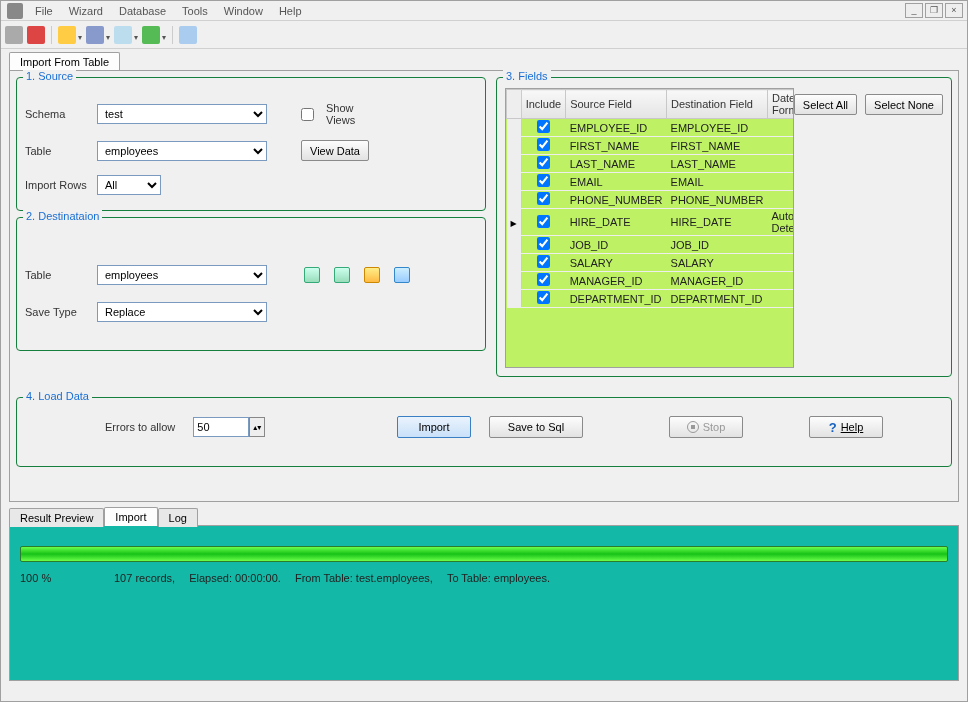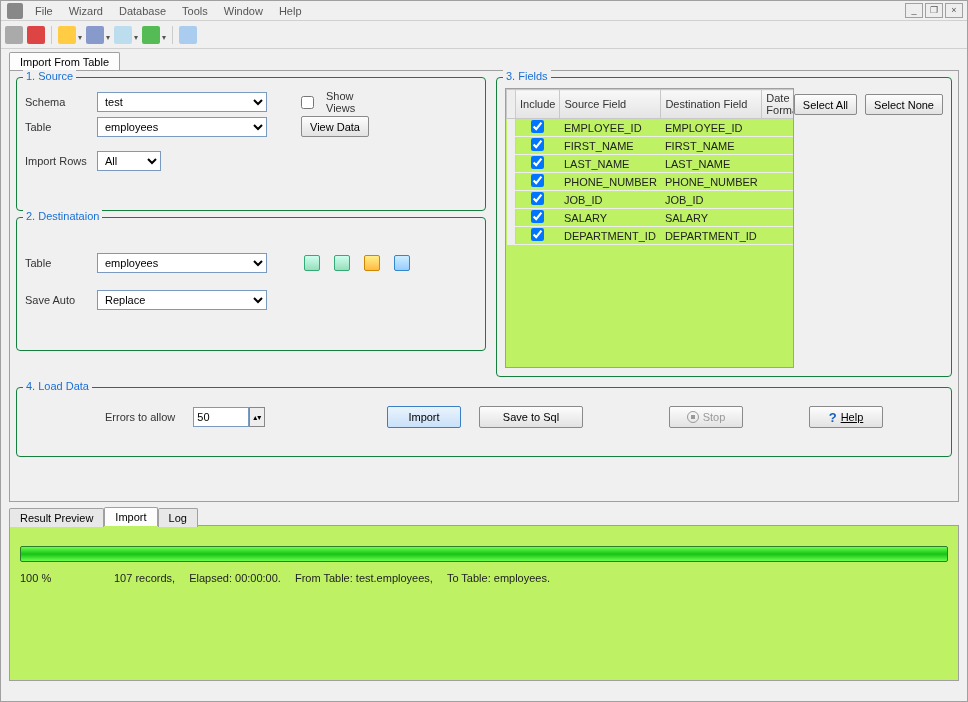--- a/index.html
+++ b/index.html
@@ -16,21 +16,21 @@
 .toolbar .dd { font-size:8px; color:#555; margin-left:-2px; padding-top:6px;}
 .tabrow { display:flex; padding: 2px 4px 0 8px; }
 .tab { background:#f0f0f0; border:1px solid #a0a0a0; border-bottom:none; padding:3px 10px; border-radius:2px 2px 0 0; position:relative; top:1px; background:#fdfdfd;}
 .tab.inactive { background:#e8e8e8; top:2px; border-bottom:1px solid #a0a0a0;}
 .main-panel { margin: 0 8px; border:1px solid #a0a0a0; background:#f0f0f0; height: 432px; padding:6px; position:relative;}
 .cols { display:flex; gap:10px; height: 310px;}
 .leftcol { width: 470px; display:flex; flex-direction:column; gap:6px;}
 .rightcol { flex:1; }
 .groupbox { border:1px solid #15803d; border-radius:4px; padding:10px 8px 8px 8px; position:relative; background:#f0f0f0;}
 .groupbox .legend { position:absolute; top:-8px; left:6px; background:#f0f0f0; color:#1a6fd4; padding:0 3px; font-size:11px;}
-.row { display:flex; align-items:center; margin:2px 0; gap:8px;}
+.row { display:flex; align-items:center; margin:14px 0; gap:8px;}
 .row label { width: 64px; color:#333; }
 select, input[type=text] { border:1px solid #7a9ac0; background:#fff; font-size:11px; height:20px; padding:1px 3px; }
 select { appearance:auto; }
 .wide { width: 170px; }
 .narrow { width: 64px; }
 .btn { border:1px solid #8a8a8a; background:linear-gradient(#fdfdfd,#e2e2e2); padding:2px 10px; height:22px; border-radius:2px; cursor:default; display:inline-flex; align-items:center; gap:4px;}
 .btn.small{ padding:2px 8px; height:21px;}
 .chk { display:inline-flex; align-items:center; gap:12px;}
 .iconbtn { width:22px; height:22px; border:1px solid transparent; display:inline-flex; align-items:center; justify-content:center;}
 .iconbtn span{ width:16px; height:16px; display:inline-block; border:1px solid #3a7; background:linear-gradient(#cfe,#9db); border-radius:2px; position:relative;}
@@ -38,35 +38,35 @@
 .iconbtn.blue span{ border:1px solid #38c; background:linear-gradient(#cef,#9cf);}
 .fieldsbox { height: 300px; display:flex; flex-direction:row;}
 .grid { flex:1; border:1px solid #a0a0a0; background:#bef264; overflow:auto; position:relative;}
 .grid table { border-collapse:collapse; width:100%; }
 .grid th { background:linear-gradient(#f8f8f8,#e4e4e4); border:1px solid #c8c8c8; text-align:left; padding:2px 4px; font-weight:normal; color:#333; position:sticky; top:0;}
 .grid td { border-bottom:1px solid #eee; padding:1px 4px; height:17px; color:#222;}
 .grid .indcell{ width:12px; background:#eee; border-right:1px solid #ccc;}
 .grid .indcell.cur::before{content:'▶'; font-size:8px; color:#000;}
 .grid input[type=checkbox]{ width:13px;height:13px;}
 .btnrow { margin-top:6px; display:flex; gap:8px;}
-.loadbox { }
+.loadbox { margin-top:10px;}
 .loadrow { display:flex; align-items:center; padding:8px 60px 8px 80px; gap:18px;}
 .loadrow .lbl { color:#333;}
 .spin { display:inline-flex; align-items:center;}
 .spin input{ width:56px; text-align:left; height:20px;}
 .spin .spbtn{ width:16px; height:20px; border:1px solid #888; background:#eee; font-size:8px; display:flex; flex-direction:column; justify-content:center; align-items:center;}
 .loadrow .spacer{ flex:1;}
 .btn.primary{ border:1px solid #3a7fc4; background:linear-gradient(#eaf3fd,#c9e1f9);}
 .btn.disabled{ color:#999;}
 .btn .qicon{ color:#1560c0; font-weight:bold; font-size:13px;}
 .btn .sicon{ width:12px;height:12px; border:1.5px solid #999; border-radius:50%; display:inline-block; position:relative;}
 .btn .sicon::after{content:'';position:absolute;left:3px;top:3px;width:4px;height:4px;background:#999;}
 .bottom-tabs { display:flex; margin:4px 8px 0 8px;}
 .bottom-tabs .tab{ border-bottom:none;}
-.bottom-panel { margin:0 8px 8px 8px; border:1px solid #a0a0a0; background:#bef264; height:156px; padding:20px 10px 6px 10px;}
+.bottom-panel { margin:0 8px 8px 8px; border:1px solid #a0a0a0; background:#14b8a6; height:156px; padding:20px 10px 6px 10px;}
 .progress { height:16px; border:1px solid #2a7d2a; background:linear-gradient(#6aff4a,#17c217,#6aff4a); border-radius:2px; margin-bottom:10px;}
 .status { color:#222; display:flex; gap:14px; font-size:11px;}
 </style>
 </head>
 <body>
 
 <div class="window">
   <div class="menubar">
     <span class="app-icon"></span>
     <span class="menu-item">File</span>
@@ -142,21 +142,21 @@
                 <span></span>
               </span>
             <span class="iconbtn orange">
                 <span></span>
               </span>
             <span class="iconbtn blue">
                 <span></span>
               </span>
           </div>
           <div class="row" style="margin-top:16px">
-            <label>Save Auto</label>
+            <label>Save Type</label>
             <select class="wide"><option>Replace</option></select>
           </div>
         </div>
       </div>
 
       <div class="rightcol">
         <div class="groupbox fieldsbox">
           <span class="legend">3. Fields</span>
           <div class="grid">
             <table>
@@ -191,38 +191,62 @@
                     <td class="indcell"></td>
                     <td style="text-align:center"><input type="checkbox" checked="" style=""></td>
                     <td>LAST_NAME</td>
                     <td>LAST_NAME</td>
                     <td></td>
                     <td></td>
                   </tr>
                   <tr>
                     <td class="indcell"></td>
                     <td style="text-align:center"><input type="checkbox" checked="" style=""></td>
+                    <td>EMAIL</td>
+                    <td>EMAIL</td>
+                    <td></td>
+                    <td></td>
+                  </tr>
+                  <tr>
+                    <td class="indcell"></td>
+                    <td style="text-align:center"><input type="checkbox" checked="" style=""></td>
                     <td>PHONE_NUMBER</td>
                     <td>PHONE_NUMBER</td>
                     <td></td>
                     <td></td>
                   </tr>
                   <tr>
+                    <td class="indcell cur"></td>
+                    <td style="text-align:center"><input type="checkbox" checked="" style=""></td>
+                    <td>HIRE_DATE</td>
+                    <td>HIRE_DATE</td>
+                    <td>Auto Detect</td>
+                    <td></td>
+                  </tr>
+                  <tr>
                     <td class="indcell"></td>
                     <td style="text-align:center"><input type="checkbox" checked="" style=""></td>
                     <td>JOB_ID</td>
                     <td>JOB_ID</td>
                     <td></td>
                     <td></td>
                   </tr>
                   <tr>
                     <td class="indcell"></td>
                     <td style="text-align:center"><input type="checkbox" checked="" style=""></td>
                     <td>SALARY</td>
                     <td>SALARY</td>
+                    <td></td>
+                    <td></td>
+                  </tr>
+                  <tr>
+                    <td class="indcell"></td>
+                    <td style="text-align:center"><input type="checkbox" checked="" style=""></td>
+                    <td>MANAGER_ID</td>
+                    <td>MANAGER_ID</td>
                     <td></td>
                     <td></td>
                   </tr>
                   <tr>
                     <td class="indcell"></td>
                     <td style="text-align:center"><input type="checkbox" checked="" style=""></td>
                     <td>DEPARTMENT_ID</td>
                     <td>DEPARTMENT_ID</td>
                     <td></td>
                     <td></td>
@@ -241,21 +265,21 @@
     <div class="groupbox loadbox" style="height:70px">
       <span class="legend">4. Load Data</span>
       <div class="loadrow">
         <span class="lbl">Errors to allow</span>
         <span class="spin">
           <input type="text" value="50" style="">
           <span class="spbtn">▴▾</span>
         </span>
         <span class="spacer"></span>
         <button class="btn primary" style="width:74px;justify-content:center">Import</button>
-        <button class="btn" style="width:104px;justify-content:center">Save to Sql</button>
+        <button class="btn" style="width:94px;justify-content:center">Save to Sql</button>
         <span style="width:50px"></span>
         <button class="btn disabled" style="width:74px;justify-content:center">
             <span class="sicon"></span>
             <span>Stop</span>
           </button>
         <span style="width:30px"></span>
         <button class="btn" style="width:74px;justify-content:center">
             <span class="qicon">?</span>
             <span style="text-decoration:underline">Help</span>
           </button>

